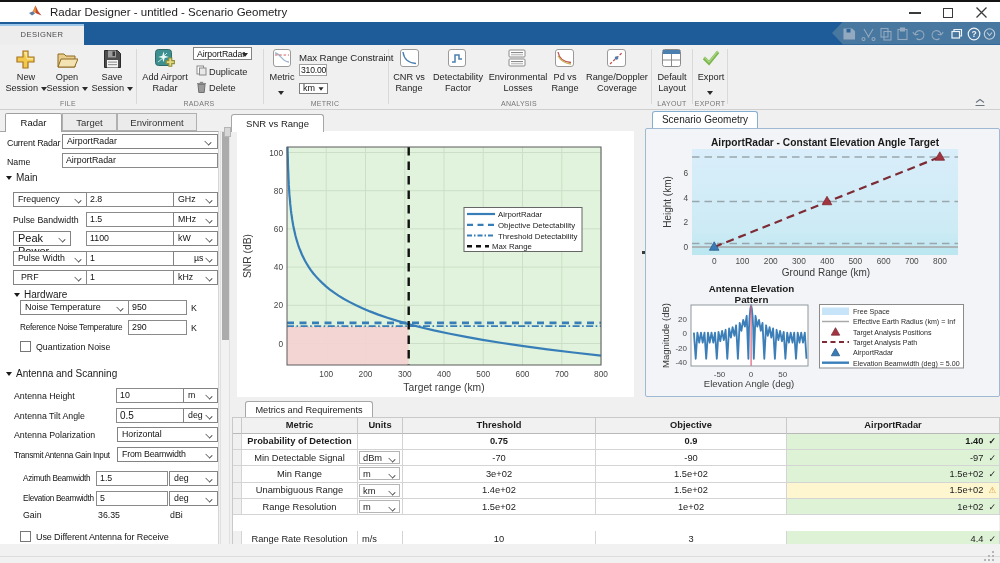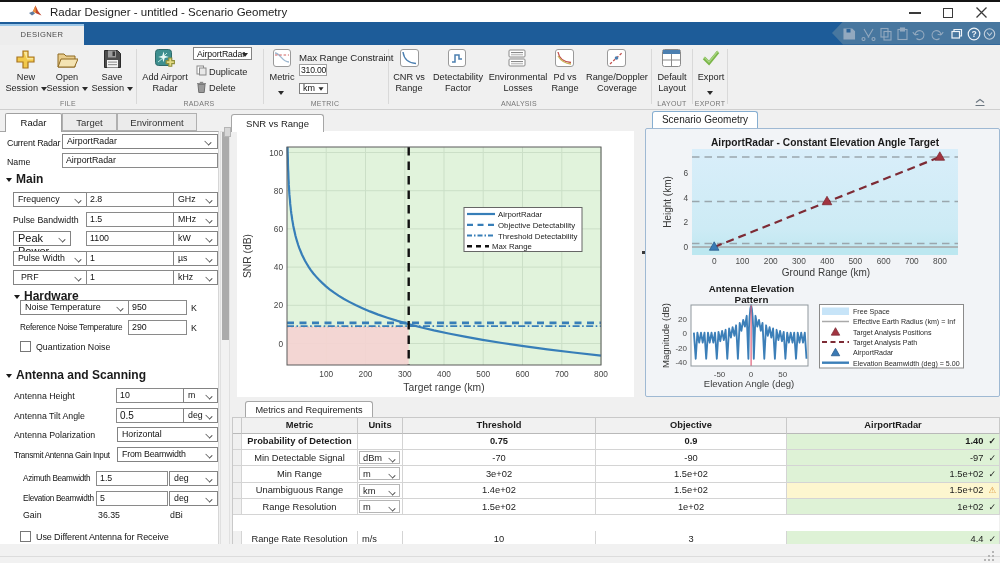--- a/index.html
+++ b/index.html
@@ -8,21 +8,21 @@
 .tsep{position:absolute;top:4px;bottom:5px;width:1px;background:#d9d9d9}
 .btxt{position:absolute;font-size:9.2px;color:#1f1f1f;text-align:center;line-height:11.8px;white-space:nowrap}
 .caret{display:inline-block;width:0;height:0;border-left:3.5px solid transparent;border-right:3.5px solid transparent;border-top:4px solid #2b2b2b;vertical-align:middle}
 .combo{position:absolute;background:#fff;border:1px solid #838383;font-size:9.6px;color:#111;line-height:13px}
 .tab{position:absolute;background:#fff;border:1px solid #a6a6a6;border-bottom:none;border-radius:3px 3px 0 0;font-size:10.5px;color:#222;text-align:center}
 .chev{position:absolute;width:7px;height:7px}
 .chev:before{content:"";position:absolute;left:0;top:0;width:5px;height:5px;border-right:1.4px solid #4d4d4d;border-bottom:1.4px solid #4d4d4d;transform:rotate(45deg) scale(1,.7);transform-origin:center}
 .frow{position:absolute;font-size:8.8px;color:#141414;white-space:nowrap}
 .fin{position:absolute;background:#fff;border:1px solid #8a8a8a;font-size:8.8px;color:#111;padding-left:3px;line-height:13px}
 .cb{position:absolute;width:11px;height:11px;background:#fff;border:1px solid #777}
-.sechead{position:absolute;font-size:12px;color:#1a1a1a;font-weight:700}
+.sechead{position:absolute;font-size:10px;color:#1a1a1a;font-weight:400}
 .sechead:before{content:"";display:inline-block;width:0;height:0;border-left:3.5px solid transparent;border-right:3.5px solid transparent;border-top:4.5px solid #1a1a1a;margin-right:4px;vertical-align:1px}
 </style></head>
 <body>
 
 <div class="abs" style="left:0;top:0;width:1000px;height:2px;background:#141414"></div>
 
 <div class="abs" style="left:0;top:2px;width:1000px;height:30px;background:#fff">
   <svg class="abs" style="left:28px;top:2px" width="16" height="16" viewBox="0 0 16 16">
     <polygon points="1,9 5,7.2 7,9.5 4,11.5" fill="#5f7da0"></polygon>
     <polygon points="7.5,1.5 10,7 13.5,11.5 8,9.3 5,7.2" fill="#c2452d"></polygon>
@@ -195,21 +195,21 @@
   <div class="fin" style="left:86px;top:82px;width:88px;height:15px;font-size:8.8px">2.8</div>
   <div class="combo" style="left:173px;top:82px;width:45px;height:15px;padding-left:4px;font-size:8.8px;line-height:13px">GHz<span class="chev" style="right:4px;top:4px"></span></div>
   <div class="frow" style="left:13px;top:105px">Pulse Bandwidth</div>
   <div class="fin" style="left:86px;top:101.5px;width:88px;height:15px;font-size:8.8px">1.5</div>
   <div class="combo" style="left:173px;top:101.5px;width:45px;height:15px;padding-left:4px;font-size:8.8px;line-height:13px">MHz<span class="chev" style="right:4px;top:4px"></span></div>
   <div class="combo" style="left:13px;top:121px;width:58px;height:15px;padding-left:4px;font-size:11px;line-height:13px">Peak Power<span class="chev" style="right:4px;top:4px"></span></div>
   <div class="fin" style="left:86px;top:121px;width:88px;height:15px;font-size:8.8px">1100</div>
   <div class="combo" style="left:173px;top:121px;width:45px;height:15px;padding-left:4px;font-size:8.8px;line-height:13px">kW<span class="chev" style="right:4px;top:4px"></span></div>
   <div class="combo" style="left:13px;top:140.5px;width:74px;height:15px;padding-left:4px;font-size:8.8px;line-height:13px">Pulse Width<span class="chev" style="right:4px;top:4px"></span></div>
   <div class="fin" style="left:86px;top:140.5px;width:88px;height:15px;font-size:8.8px">1</div>
-  <div class="combo" style="left:173px;top:140.5px;width:45px;height:15px;padding-left:4px;font-size:8.8px;line-height:13px">µs<span class="chev" style="right:4px;top:4px"></span></div>
+  <div class="combo" style="left:173px;top:140.5px;width:45px;height:15px;padding-left:20px;font-size:8.8px;line-height:13px">µs<span class="chev" style="right:4px;top:4px"></span></div>
   <div class="combo" style="left:13px;top:160px;width:74px;height:15px;padding-left:7px;font-size:8.8px;line-height:13px">PRF<span class="chev" style="right:4px;top:4px"></span></div>
   <div class="fin" style="left:86px;top:160px;width:88px;height:15px;font-size:8.8px">1</div>
   <div class="combo" style="left:173px;top:160px;width:45px;height:15px;padding-left:4px;font-size:8.8px;line-height:13px">kHz<span class="chev" style="right:4px;top:4px"></span></div>
   <div class="sechead" style="left:14px;top:179px">Hardware</div>
   <div class="combo" style="left:20px;top:190px;width:109px;height:15px;padding-left:4px;font-size:9px;line-height:13px">Noise Temperature<span class="chev" style="right:4px;top:4px"></span></div>
   <div class="fin" style="left:128px;top:190px;width:59px;height:15px;font-size:8.8px">950</div>
   <div class="frow" style="left:191px;top:193px">K</div>
   <div class="frow" style="left:20px;top:213px;font-size:8.2px;letter-spacing:-0.25px">Reference Noise Temperature</div>
   <div class="fin" style="left:128px;top:209.5px;width:59px;height:15px;font-size:8.8px">290</div>
   <div class="frow" style="left:191px;top:212.5px">K</div>

